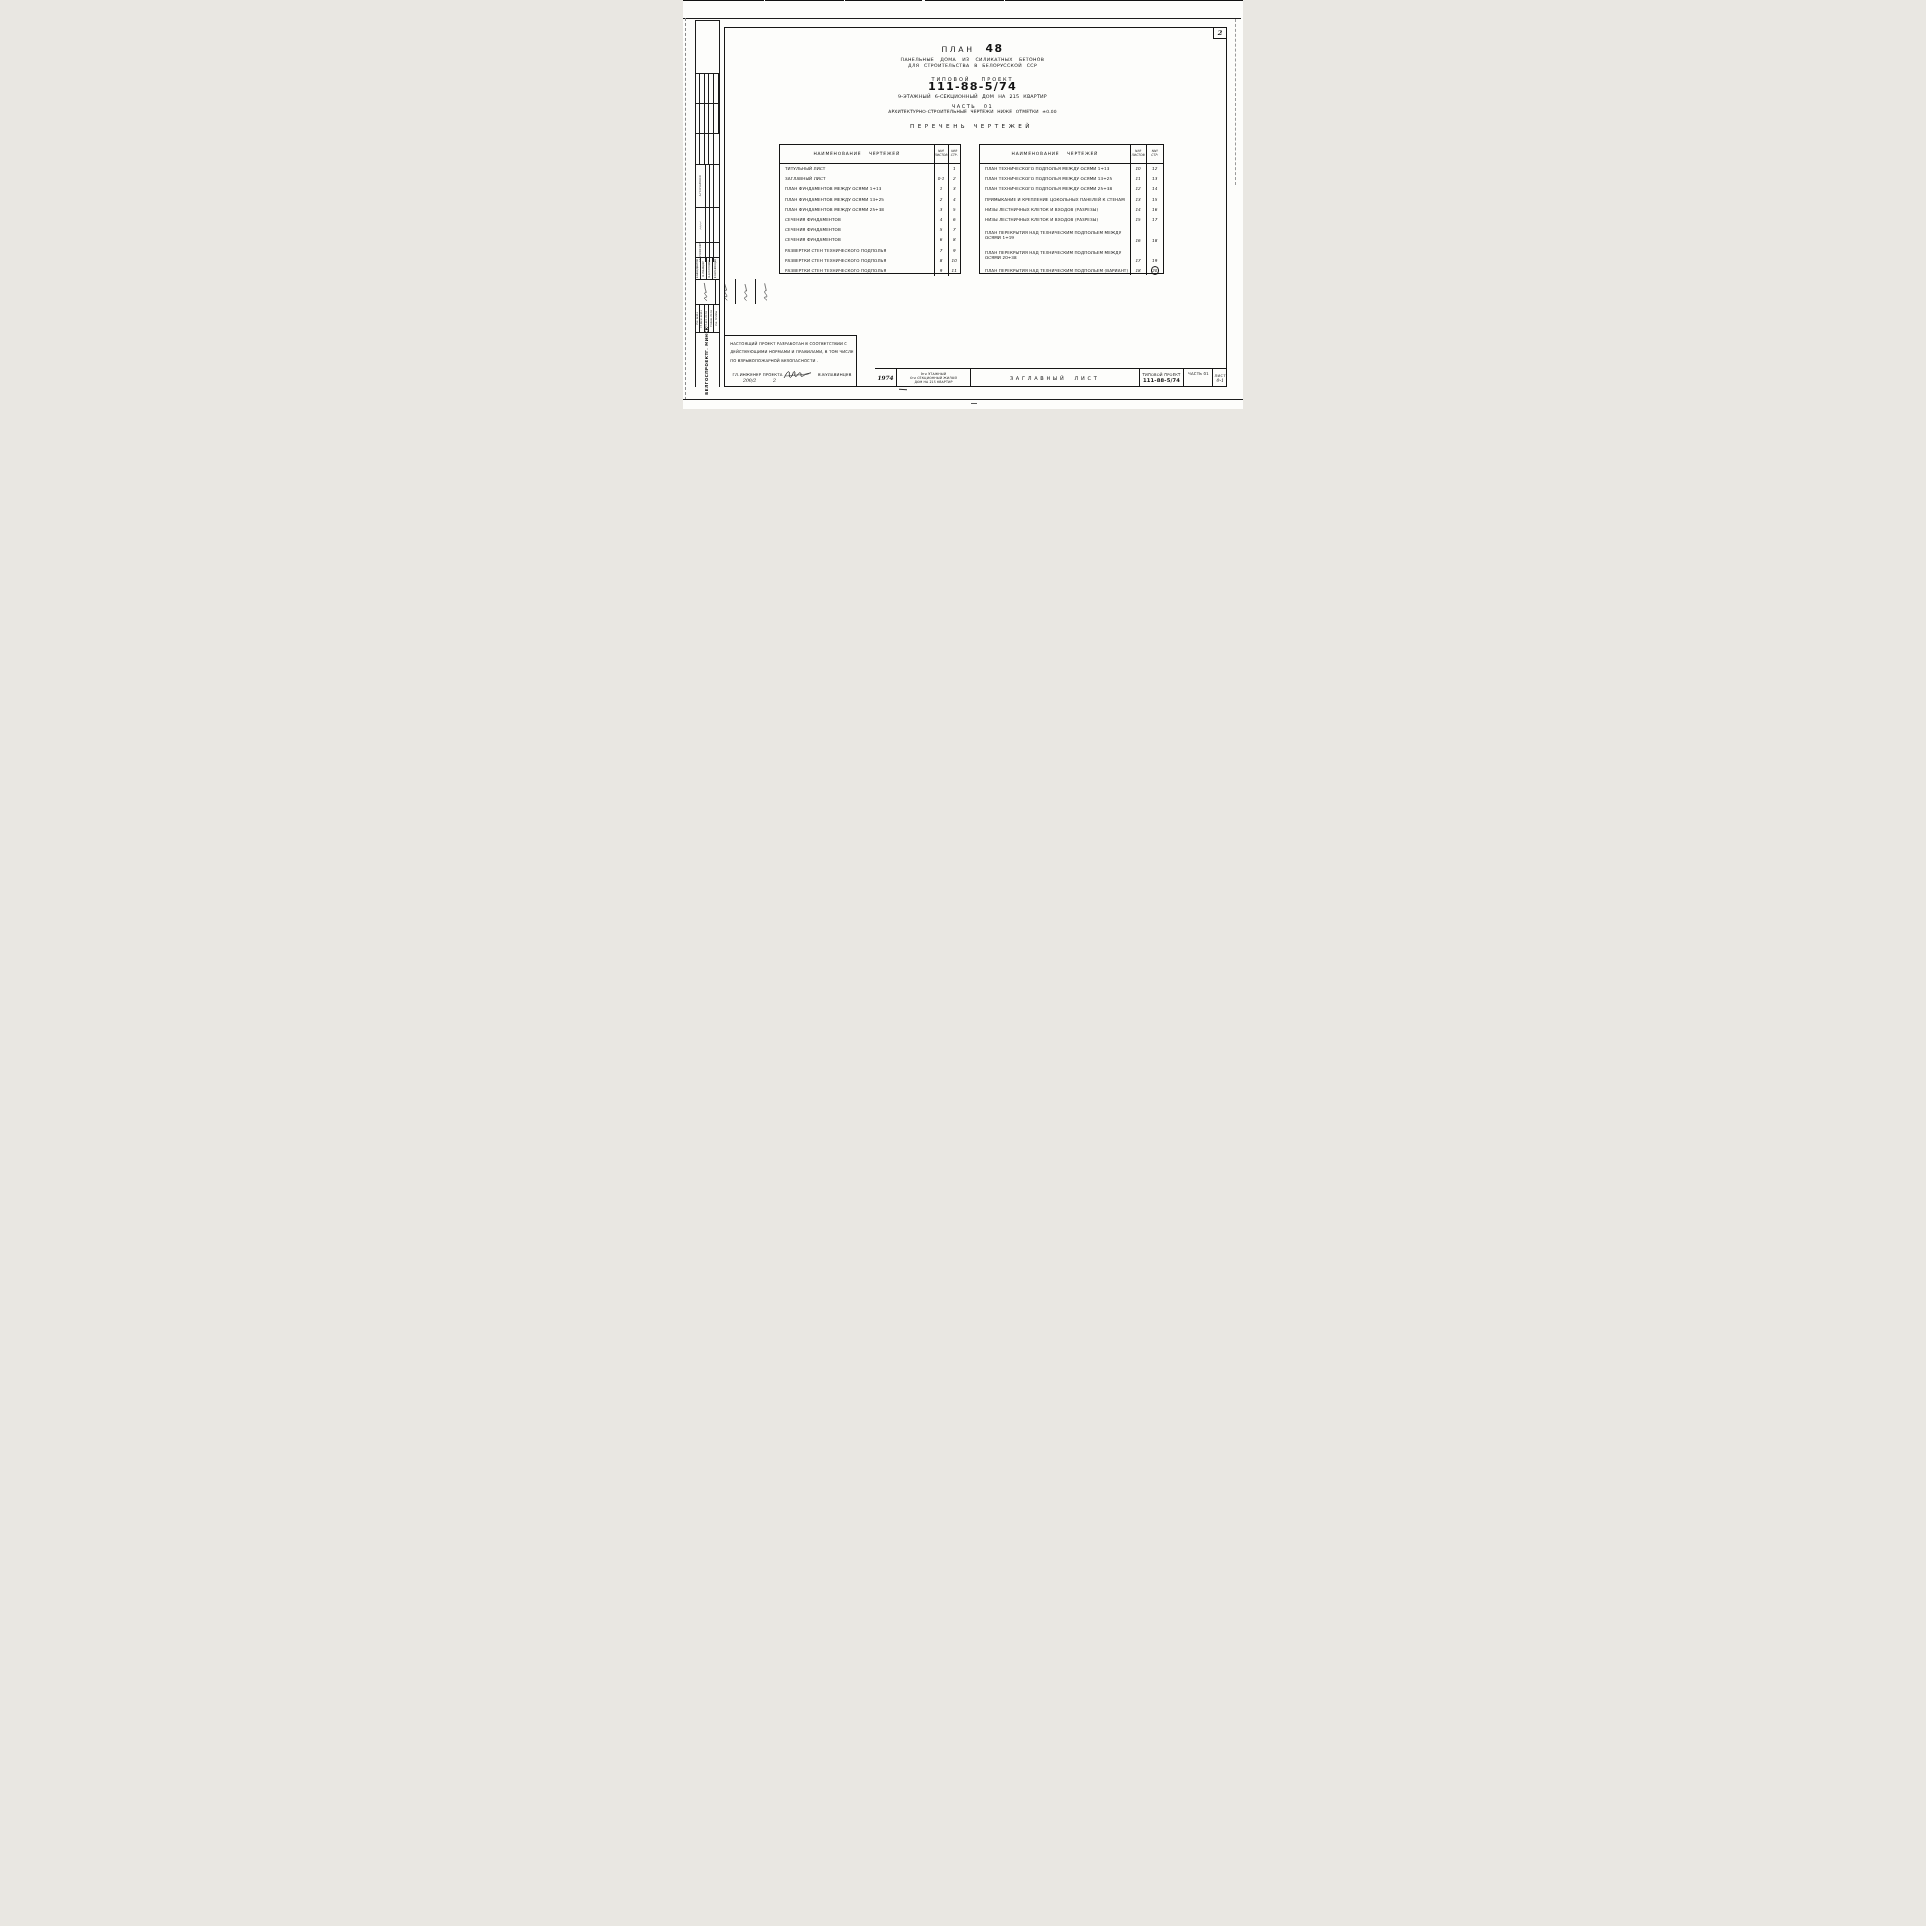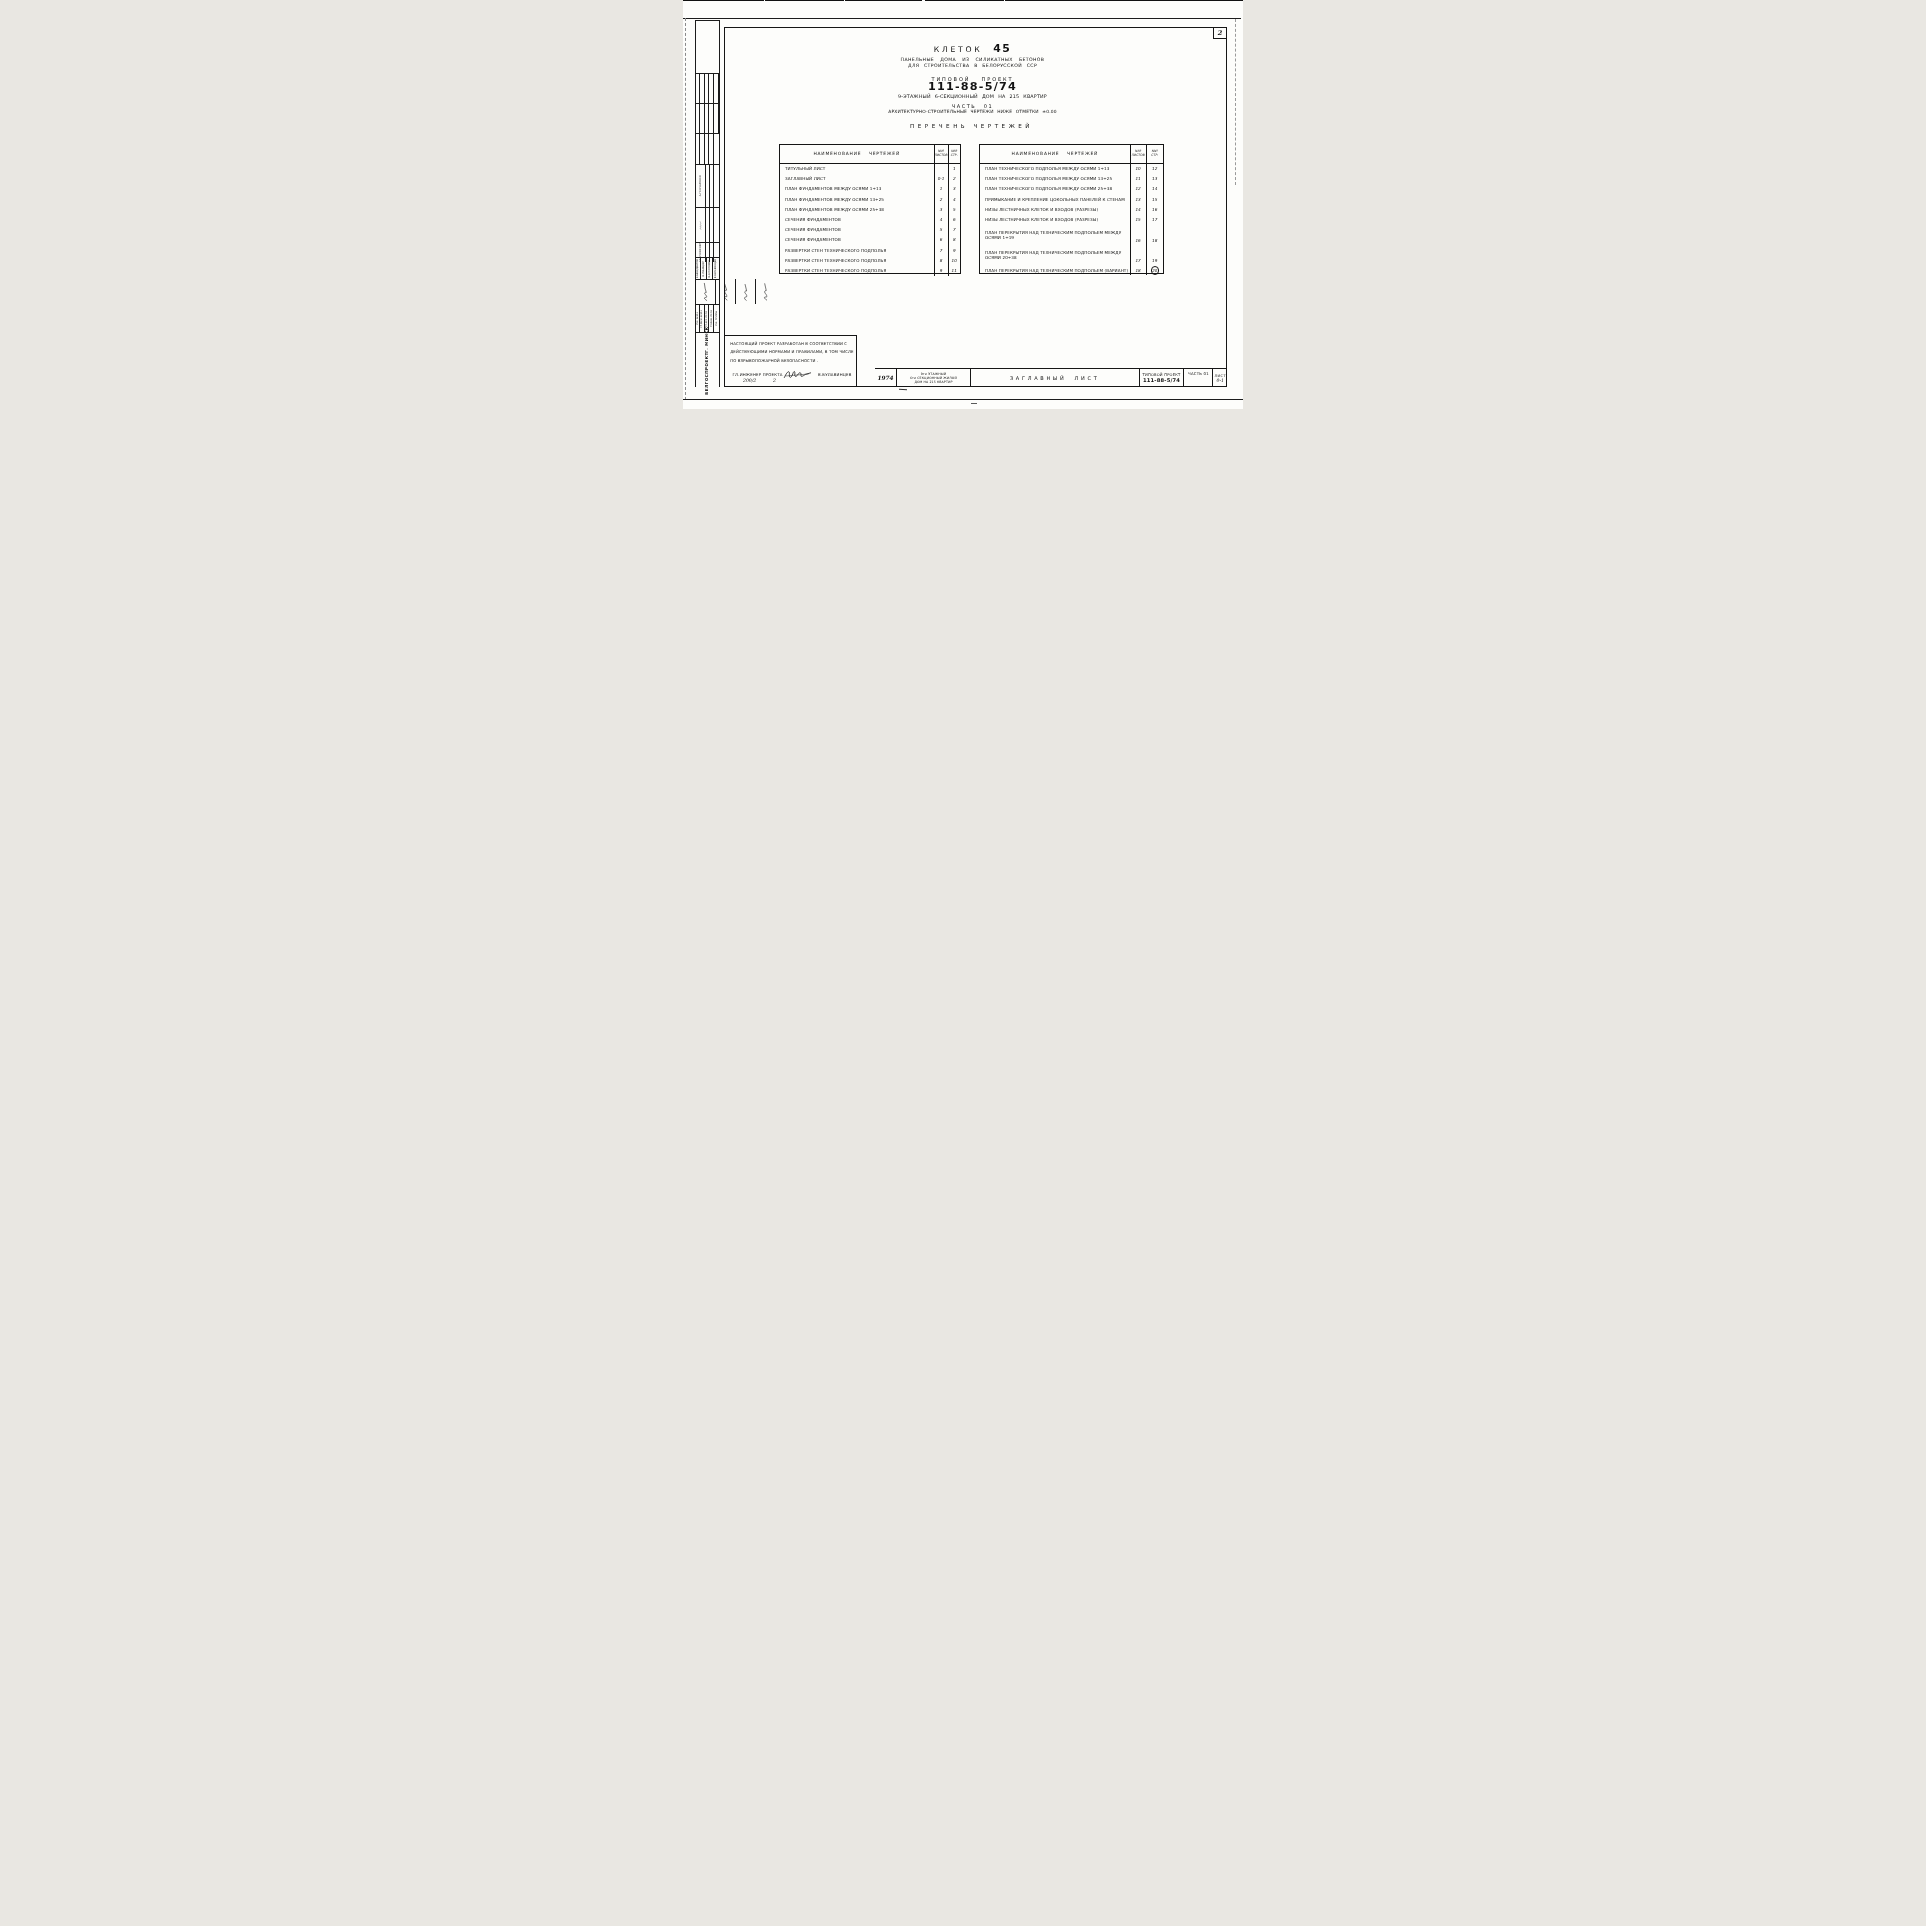--- a/index.html
+++ b/index.html
@@ -113,21 +113,21 @@
   <div class="hline" style="left:0;top:399px;width:560px;height:0.8px;"></div>
   <div class="edge-dash" style="left:552px;top:18.5px;height:166px;border-color:#9a9a9a;"></div>
 
   <div class="frame"></div>
 
   <div class="pagebox">
     <span>2</span>
   </div>
 
   <div class="hd series abs">
-    <span>КЛЕТОК</span><span class="big">45</span>
+    <span>ПЛАН</span><span class="big">48</span>
   </div>
   <div class="hd hline1 abs">ПАНЕЛЬНЫЕ ДОМА ИЗ СИЛИКАТНЫХ БЕТОНОВ</div>
   <div class="hd hline2 abs">ДЛЯ СТРОИТЕЛЬСТВА В БЕЛОРУССКОЙ ССР</div>
   <div class="hd ptype abs">ТИПОВОЙ ПРОЕКТ</div>
   <div class="hd pnum abs">111-88-5/74</div>
   <div class="hd bld abs">9-ЭТАЖНЫЙ 6-СЕКЦИОННЫЙ ДОМ НА 215 КВАРТИР</div>
   <div class="hd part abs">ЧАСТЬ 01</div>
   <div class="hd pdesc abs">АРХИТЕКТУРНО-СТРОИТЕЛЬНЫЕ ЧЕРТЕЖИ НИЖЕ ОТМЕТКИ ±0.00</div>
 
   <div class="listtitle">ПЕРЕЧЕНЬ ЧЕРТЕЖЕЙ</div>

